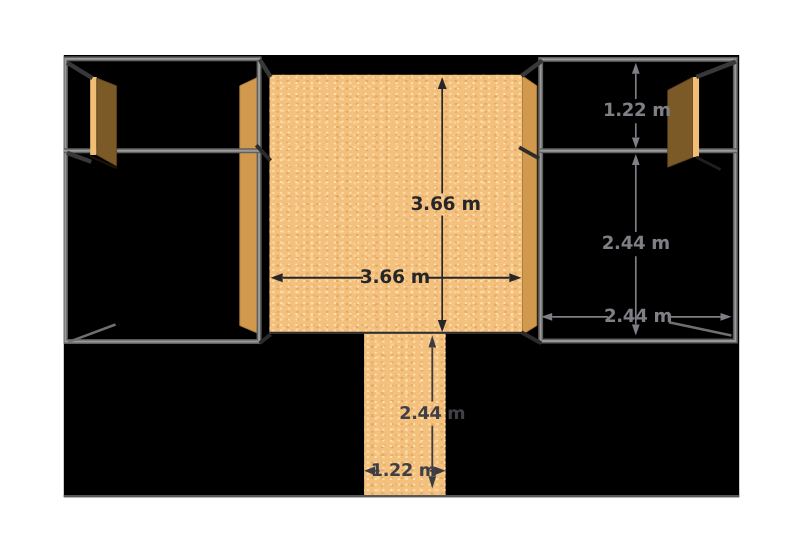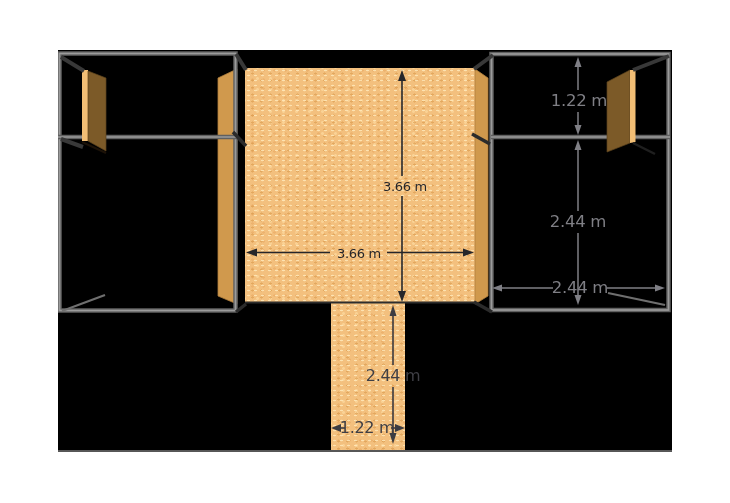--- a/index.html
+++ b/index.html
@@ -13,22 +13,22 @@
       radial-gradient(rgba(255,232,185,0.85) 1px, transparent 1.5px),
       radial-gradient(rgba(213,148,68,0.55) 1px, transparent 1.6px),
       radial-gradient(rgba(255,224,168,0.55) 1.2px, transparent 1.9px),
       radial-gradient(rgba(226,158,84,0.4) 1px, transparent 1.7px);
     background-size:7px 5px,9px 7px,13px 11px,11px 9px;
     background-position:0 0,3px 2px,6px 5px,2px 7px;}
   .wall{left:187px;top:18px;width:230px;height:235px;}
   .strip{left:273px;top:253px;width:74px;height:147px;}
   svg.overlay{position:absolute;left:0;top:0;width:614px;height:400px;display:block;}
   .dim{position:absolute;transform:translate(-50%,-50%);white-space:nowrap;
-       letter-spacing:-0.3px;line-height:1;}
-  .dim.dark{color:#26262a;font-size:13px;}
+       letter-spacing:-0.3px;line-height:1;font-weight:bold;}
+  .dim.dark{color:#26262a;font-size:17px;}
   .dim.gray{color:#7f7f85;font-size:16.5px;}
   .dim.sdark{color:#3f3f45;font-size:16px;}
 </style>
 </head>
 <body>
 
 <div class="page">
   <div class="canvas">
 
     <div class="plywood wall"></div>

